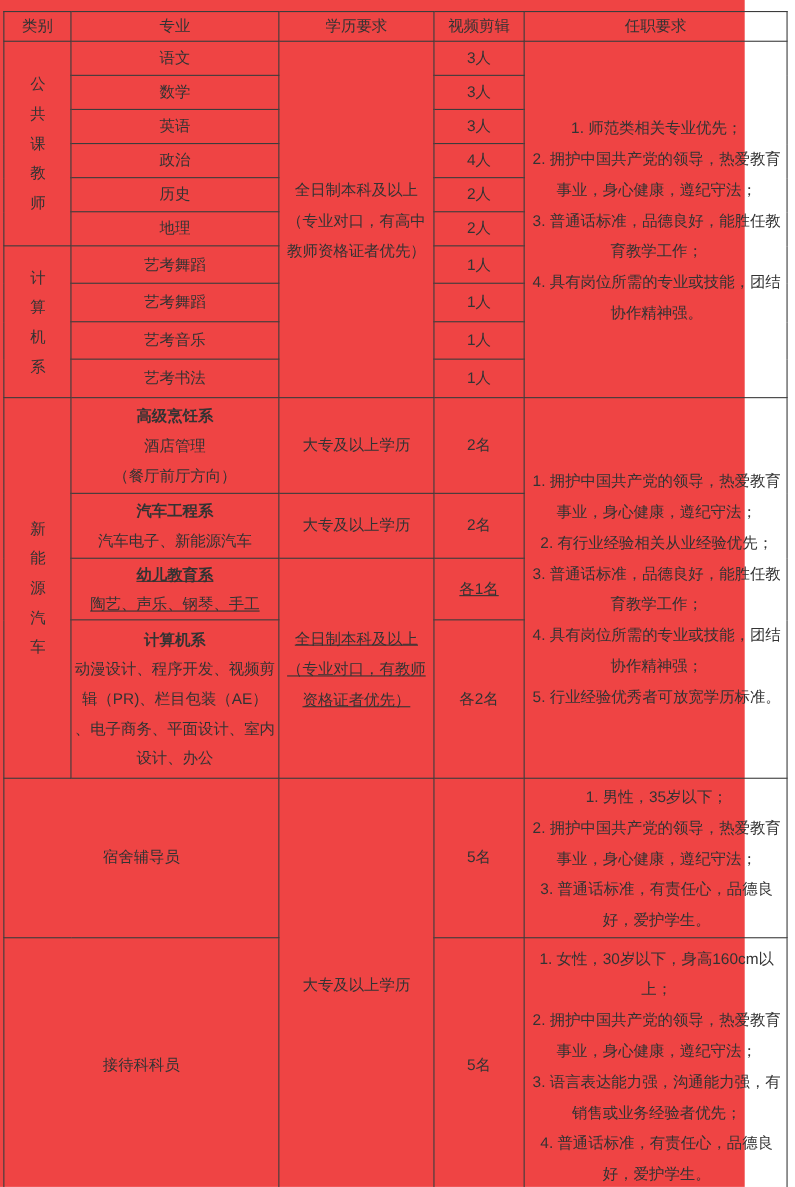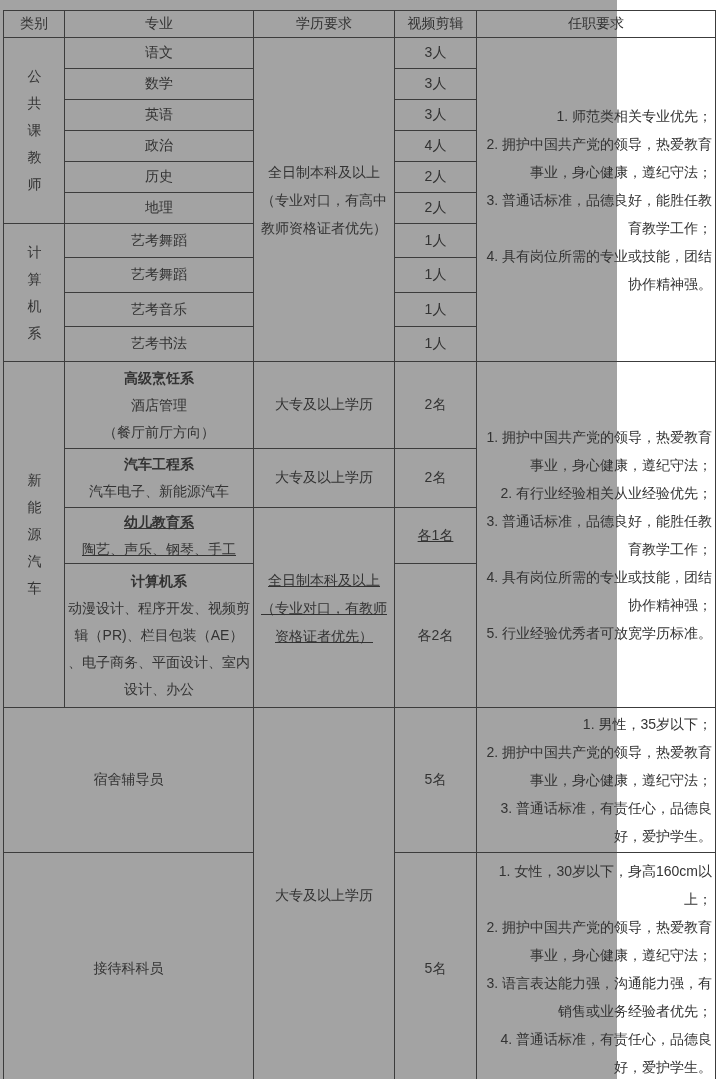--- a/index.html
+++ b/index.html
@@ -1,21 +1,21 @@
 <!DOCTYPE html>
 <html><head>
 <meta charset="utf-8">
 <style>
   html,body { margin:0; padding:0; background:#ffffff; }
   body {
     width:723px; height:1079px; overflow:hidden;
     font-family:"Liberation Sans","DejaVu Sans",sans-serif;
     color:#333333;
   }
-  .page { position:relative; width:617px; height:1079px; background:#a3a3a3; }
+  .page { position:relative; width:677px; height:1079px; background:#ef4444; }
   table.sheet {
     position:absolute; left:3px; top:10px;
     border-collapse:collapse; table-layout:fixed;
     width:712px;
   }
   .sheet th, .sheet td {
     border:1px solid #3c3c3c;
     font-size:14px; font-weight:normal;
     text-align:center; vertical-align:middle;
     padding:0; overflow:hidden;
@@ -36,21 +36,21 @@
   tr.h56  { height:56px;text-decoration:underline; }
   tr.h144 { height:144px; }
   tr.h140 { height:140px; }
   tr.h232 { height:232px; }
 
   .vert {
     width:15px; margin:0 auto;
     line-height:27px; word-break:break-all; text-align:right;
   }
   td.req {
-    text-align:right; vertical-align:middle;
+    text-align:center; vertical-align:middle;
     padding:2px 3px 2px 5px;
     line-height:28px; white-space:pre-line;
   }
   td.edu-lines {
     line-height:28px; white-space:pre-line;
   }
   td.major-cell { padding:0 2px; line-height:27px; }
   .dept { font-weight:bold; line-height:27px; }
   .sub  { line-height:27px; white-space:pre-line; }
 </style>

